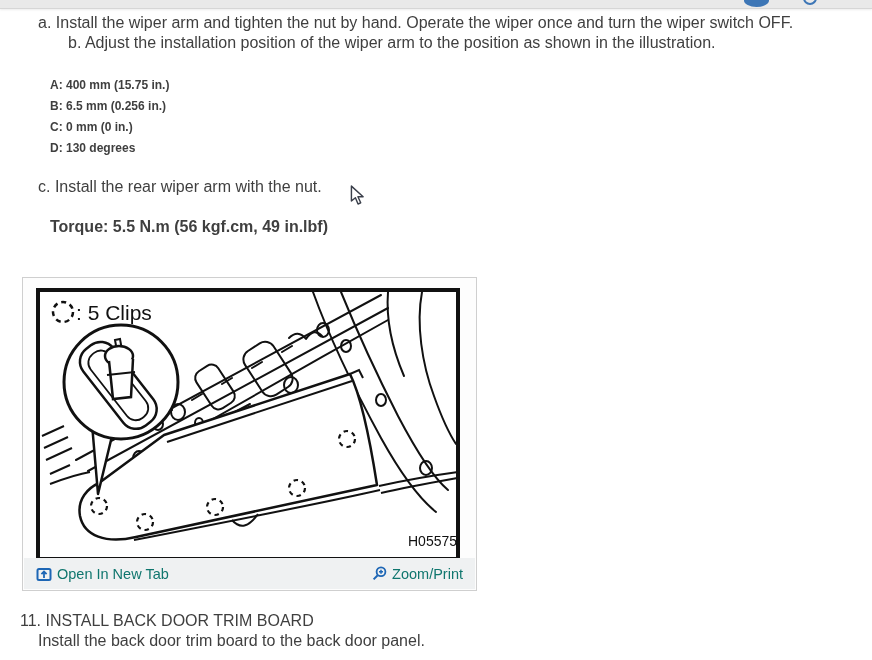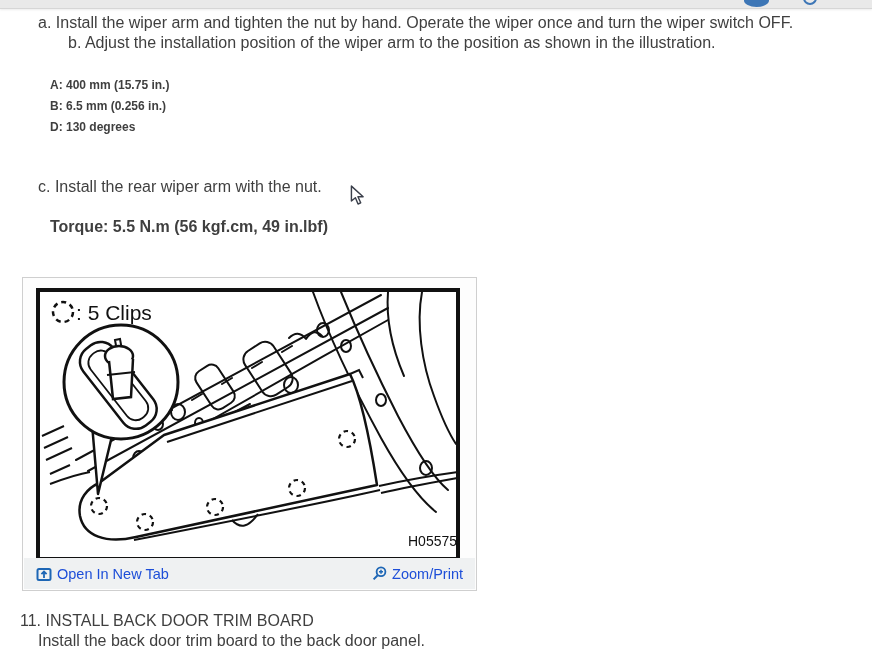--- a/index.html
+++ b/index.html
@@ -34,21 +34,21 @@
   .figure-card svg.illustration {
     position: absolute; left: 13px; top: 10px; display: block; background: #fff;
   }
   .figure-footer {
     position: absolute; left: 1px; right: 1px; bottom: 1px; height: 31px;
     background: #eff1f2; display: flex; align-items: center;
     justify-content: space-between; padding: 0 12px;
   }
   .fig-link {
     display: inline-flex; align-items: center; gap: 5px;
-    color: #1d4ed8; font-size: 14.5px; text-decoration: none; cursor: pointer;
+    color: #0f766e; font-size: 14.5px; text-decoration: none; cursor: pointer;
   }
   .fig-link svg { display: block; }
 
   .cursor { position: absolute; left: 350px; top: 185px; width: 15px; height: 21px; }
 
   .svgtext { font-family: "Liberation Sans", sans-serif; }
 </style>
 </head>
 <body>
 
@@ -56,20 +56,21 @@
   <div class="frag1"></div>
   <div class="frag2"></div>
 </div>
 
 <div class="line" style="left:38px; top:15px;">a. Install the wiper arm and tighten the nut by hand. Operate the wiper once and turn the wiper switch OFF.</div>
 <div class="line" style="left:38px; top:35px;margin-left:30px;">b. Adjust the installation position of the wiper arm to the position as shown in the illustration.</div>
 
 <div class="meas-block">
   <div>A: 400 mm (15.75 in.)</div>
   <div>B: 6.5 mm (0.256 in.)</div>
+  <div>C: 0 mm (0 in.)</div>
   <div>D: 130 degrees</div>
 </div>
 
 <div class="line" style="left:38px; top:179px;">c. Install the rear wiper arm with the nut.</div>
 <div class="line bold" style="left:50px; top:219px;">Torque: 5.5 N.m (56 kgf.cm, 49 in.lbf)</div>
 
 <div class="figure-card">
 
   <svg class="illustration" width="424" height="273" viewBox="0 0 424 273">
 

